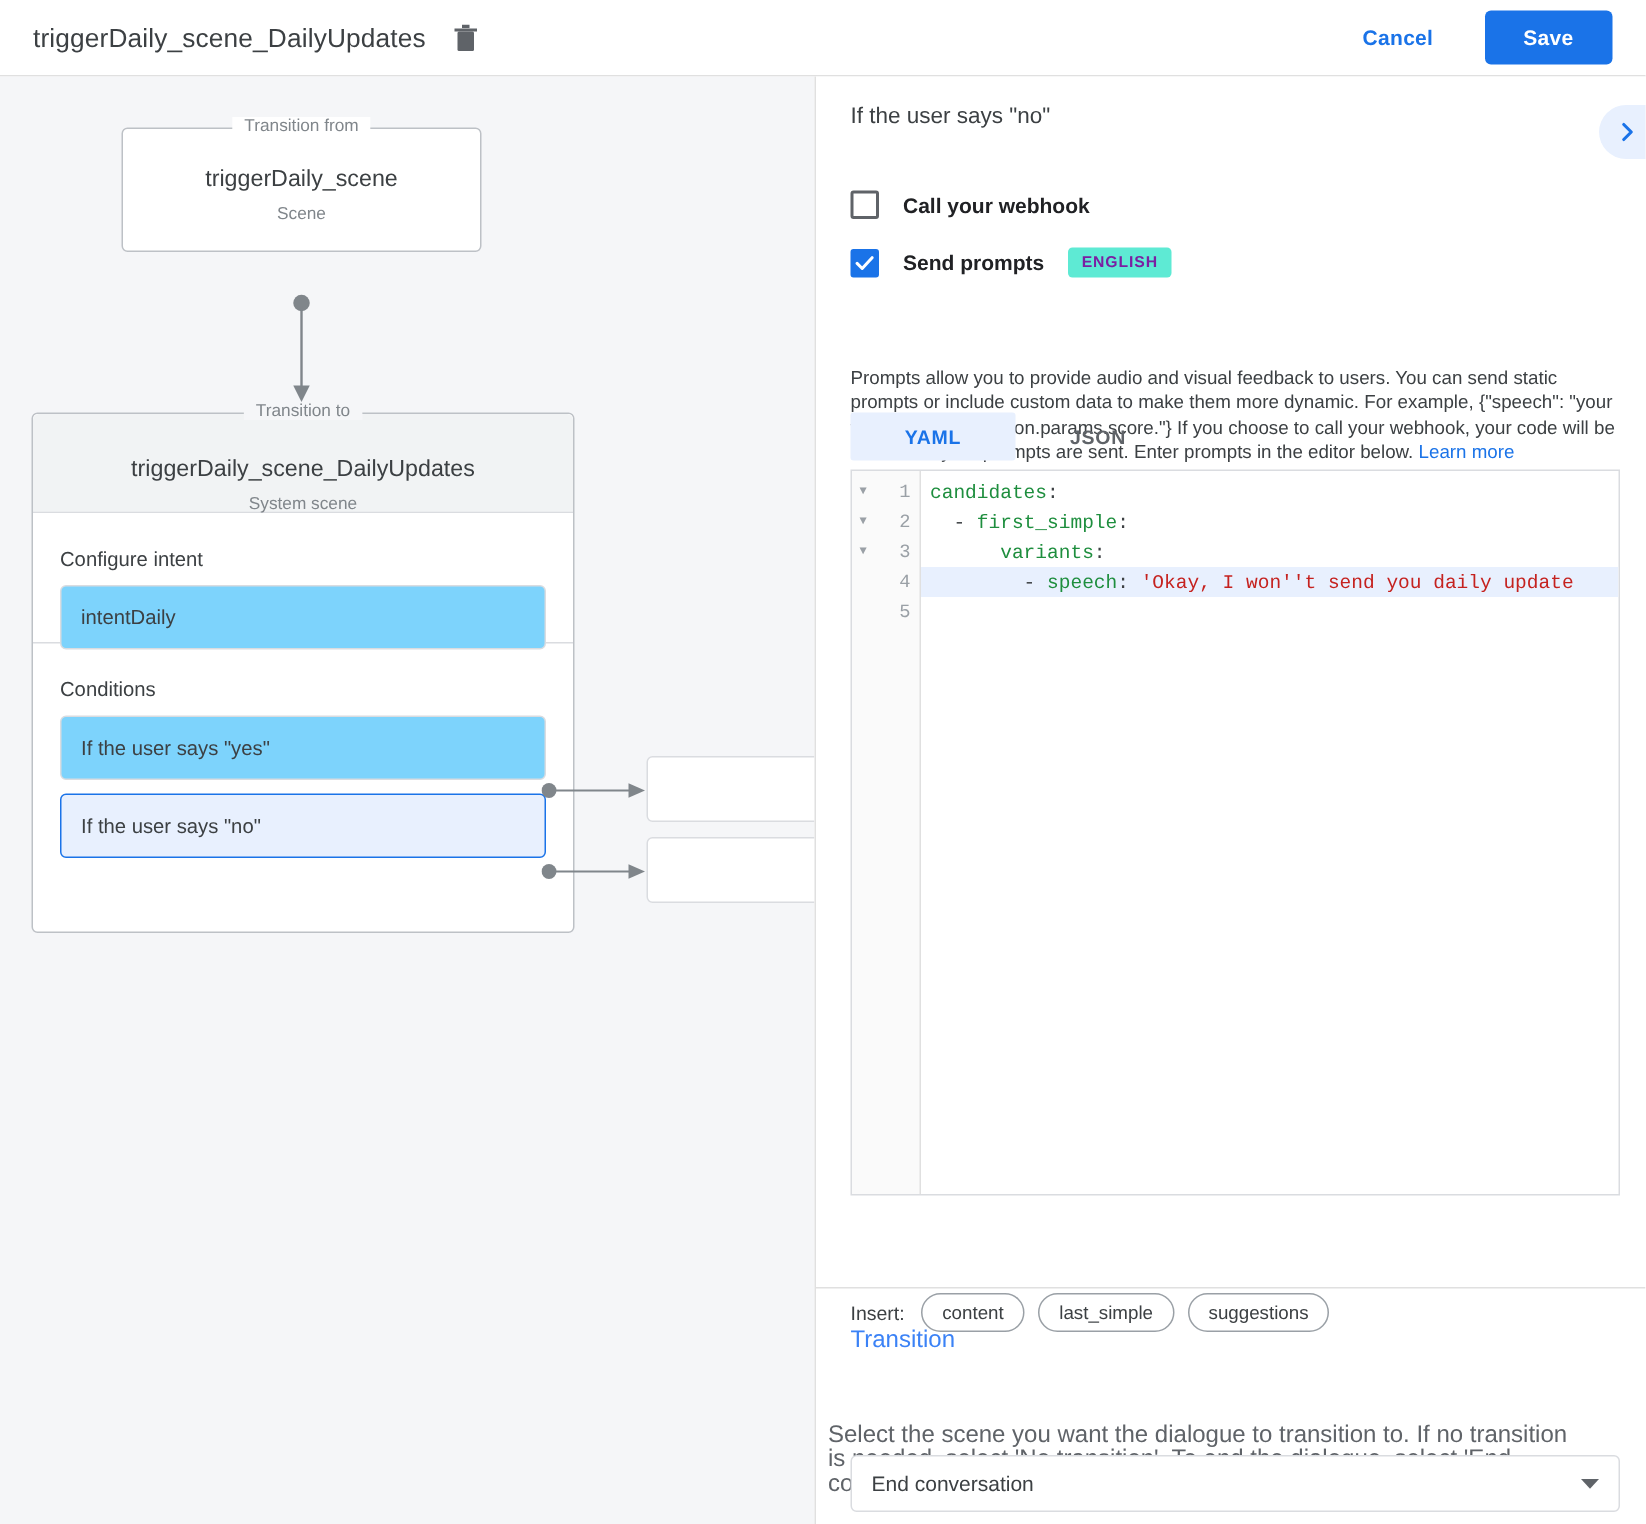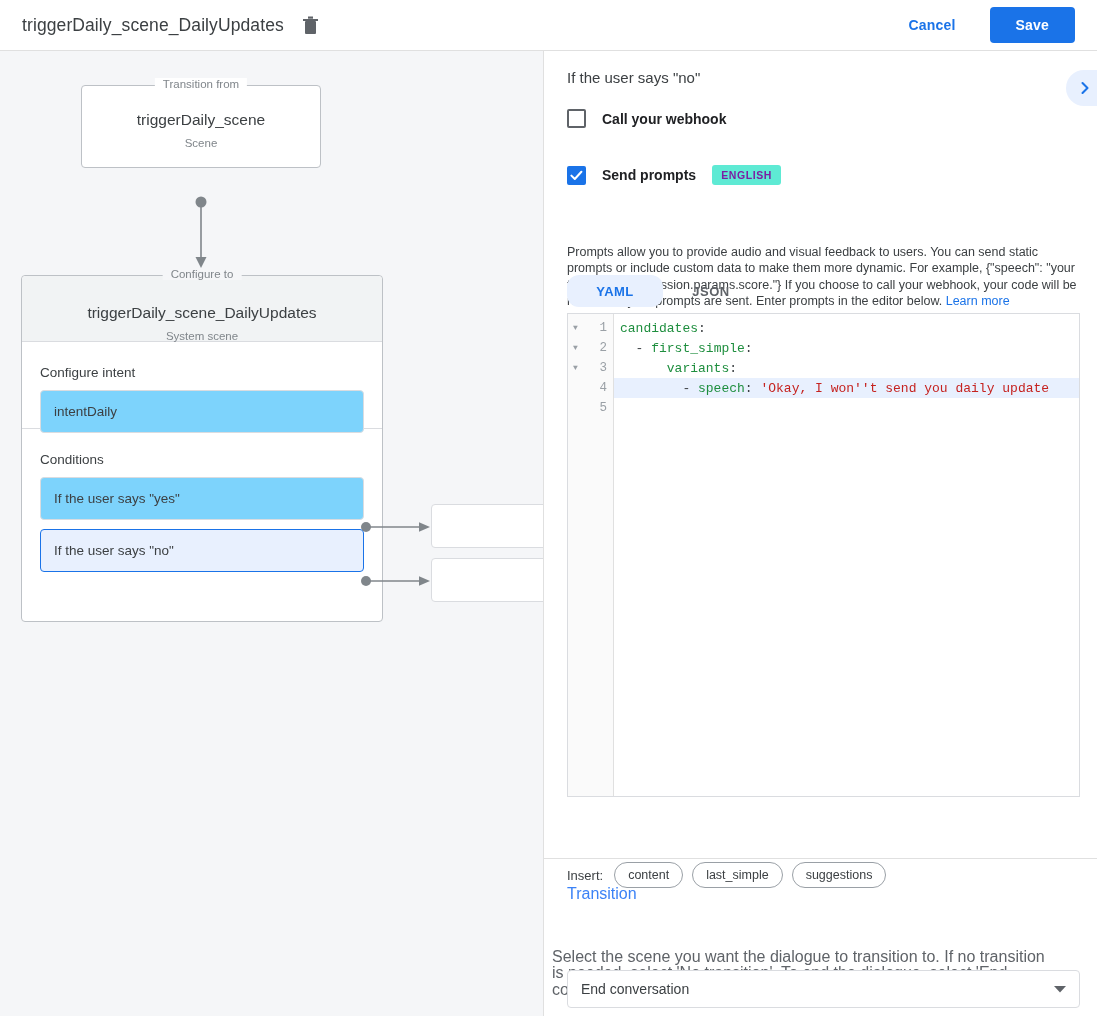--- a/index.html
+++ b/index.html
@@ -204,21 +204,21 @@
     padding-left: 12px;
     cursor: pointer;
   }
 
   .cb-row {
     position: absolute;
     left: 23px;
     display: flex; align-items: center;
     cursor: pointer;
   }
-  #webhook-row { top: 58px; }
+  #webhook-row { top: 76px; }
   #prompts-row { top: 114px; }
   .cb {
     width: 19px; height: 19px;
     border: 2px solid #5f6368;
     border-radius: 2px;
     background: #ffffff;
     display: flex; align-items: center; justify-content: center;
     flex: none;
   }
   .cb.checked {
@@ -251,28 +251,28 @@
     line-height: 16.3px;
     color: #3c4043;
   }
   .link { color: #1a73e8; cursor: pointer; text-decoration: none; }
   #tabs-wrap {
     position: absolute;
     left: 23px; top: 224px;
     display: flex;
   }
   .tab {
-    width: 96px; height: 32px;
+    width: 110px; height: 32px;
     display: flex; align-items: center; justify-content: center;
     font-size: 13px;
     font-weight: bold;
     color: #5f6368;
     letter-spacing: .5px;
     cursor: pointer;
-    border-radius: 12px;
+    border-radius: 2px;
   }
   .tab.active { background: #e8f0fe; color: #1a73e8; }
 
   
   #editor {
     position: absolute;
     left: 23px; top: 262px;
     width: 513px; height: 484px;
     border: 1px solid #dadce0;
     background: #ffffff;
@@ -398,21 +398,21 @@
     <div class="node-sub">Scene</div>
   </div>
 
   <svg id="connector-vert" width="42" height="80" viewBox="0 0 42 80">
     <circle cx="21" cy="6" r="5.5" fill="#80868b"></circle>
     <line x1="21" y1="8" x2="21" y2="62" stroke="#80868b" stroke-width="1.6"></line>
     <polygon points="21,72 15.5,61 26.5,61" fill="#80868b"></polygon>
   </svg>
 
   <div id="node-to">
-    <div id="node-to-legend">Configure to</div>
+    <div id="node-to-legend">Transition to</div>
     <div id="node-to-header">
       <div class="node-title">triggerDaily_scene_DailyUpdates</div>
       <div class="node-sub">System scene</div>
     </div>
 
     <div class="section-block" id="intent-section">
       <div class="section-label">Configure intent</div>
       <div class="field-box">intentDaily</div>
     </div>
 

